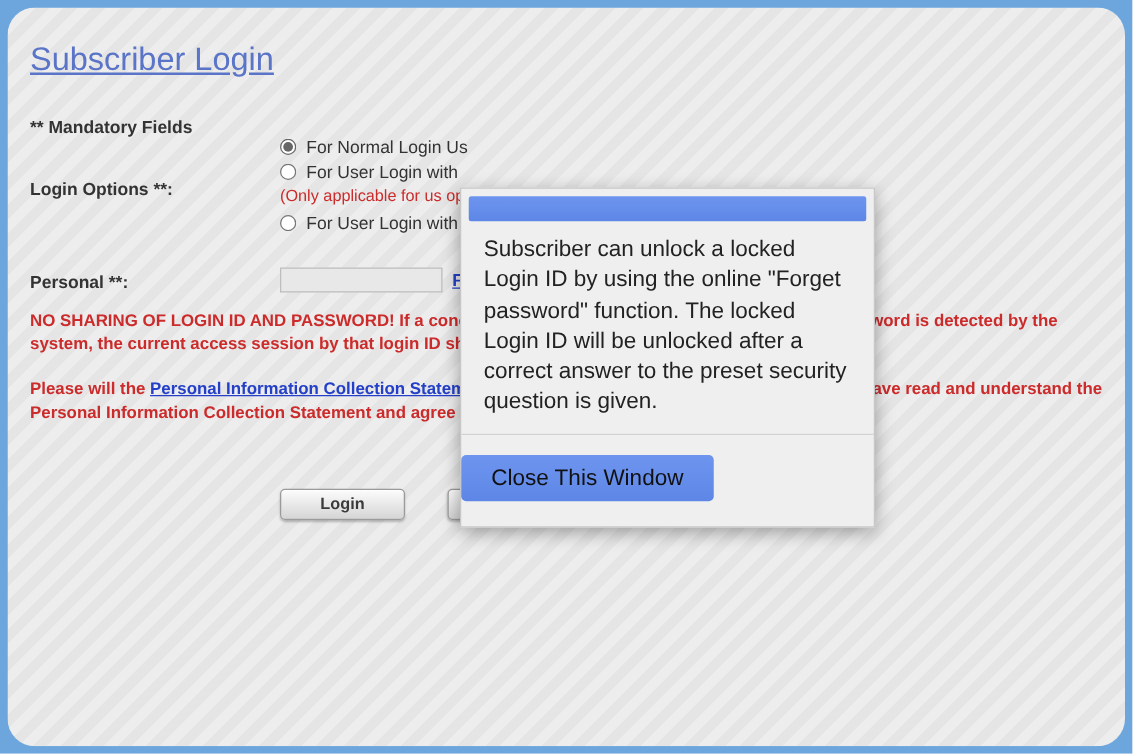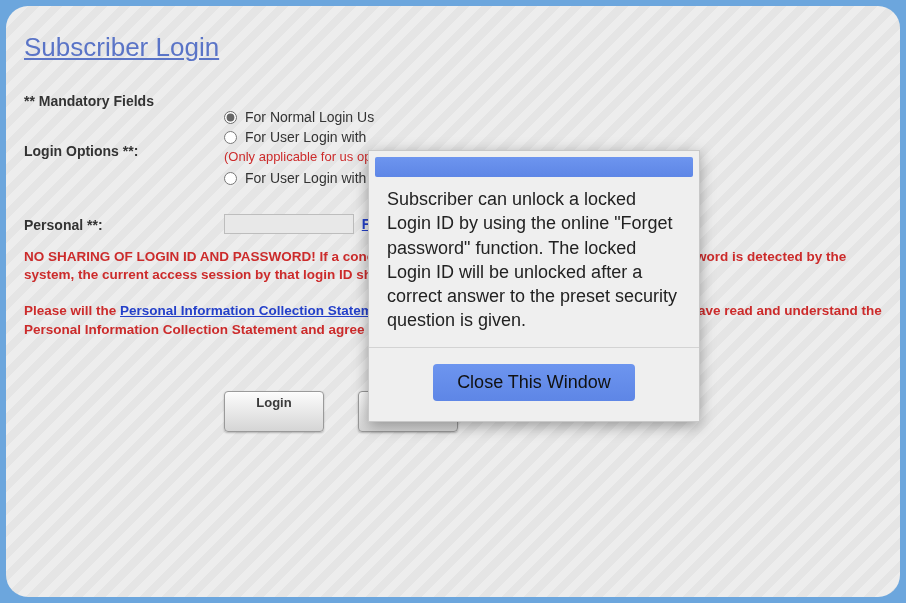--- a/index.html
+++ b/index.html
@@ -125,21 +125,21 @@
     vertical-align: -2px;
     margin: 0 1px;
   }
   .button-row {
     margin-top: 52px;
     margin-left: 200px;
   }
   .btn {
     display: inline-block;
     min-width: 100px;
-    height: 41px;
+    height: 25px;
     line-height: 22px;
     text-align: center;
     font-weight: bold;
     font-size: 13px;
     color: #3a3a3a;
     background: linear-gradient(#fcfcfc, #d5d5d5);
     border: 1px solid #9a9a9a;
     border-radius: 4px;
     box-shadow: 0 1px 0 rgba(255,255,255,0.6) inset, 0 1px 2px rgba(0,0,0,0.25);
     cursor: pointer;
@@ -165,21 +165,21 @@
   }
   .modal-body {
     padding: 6px 18px 14px 18px;
     font-size: 18px;
     line-height: 1.35;
     color: #222;
     border-bottom: 1px solid #d3d3d3;
   }
   .modal-foot {
     padding: 16px 0 20px 0;
-    text-align: center;
+    text-align: left;
   }
   .modal-btn {
     display: inline-block;
     background: linear-gradient(#6d95ef, #5e86e6);
     color: #111;
     font-size: 18px;
     padding: 8px 24px;
     border-radius: 4px;
     cursor: pointer;
     font-family: "Trebuchet MS", "Segoe UI", Arial, sans-serif;

